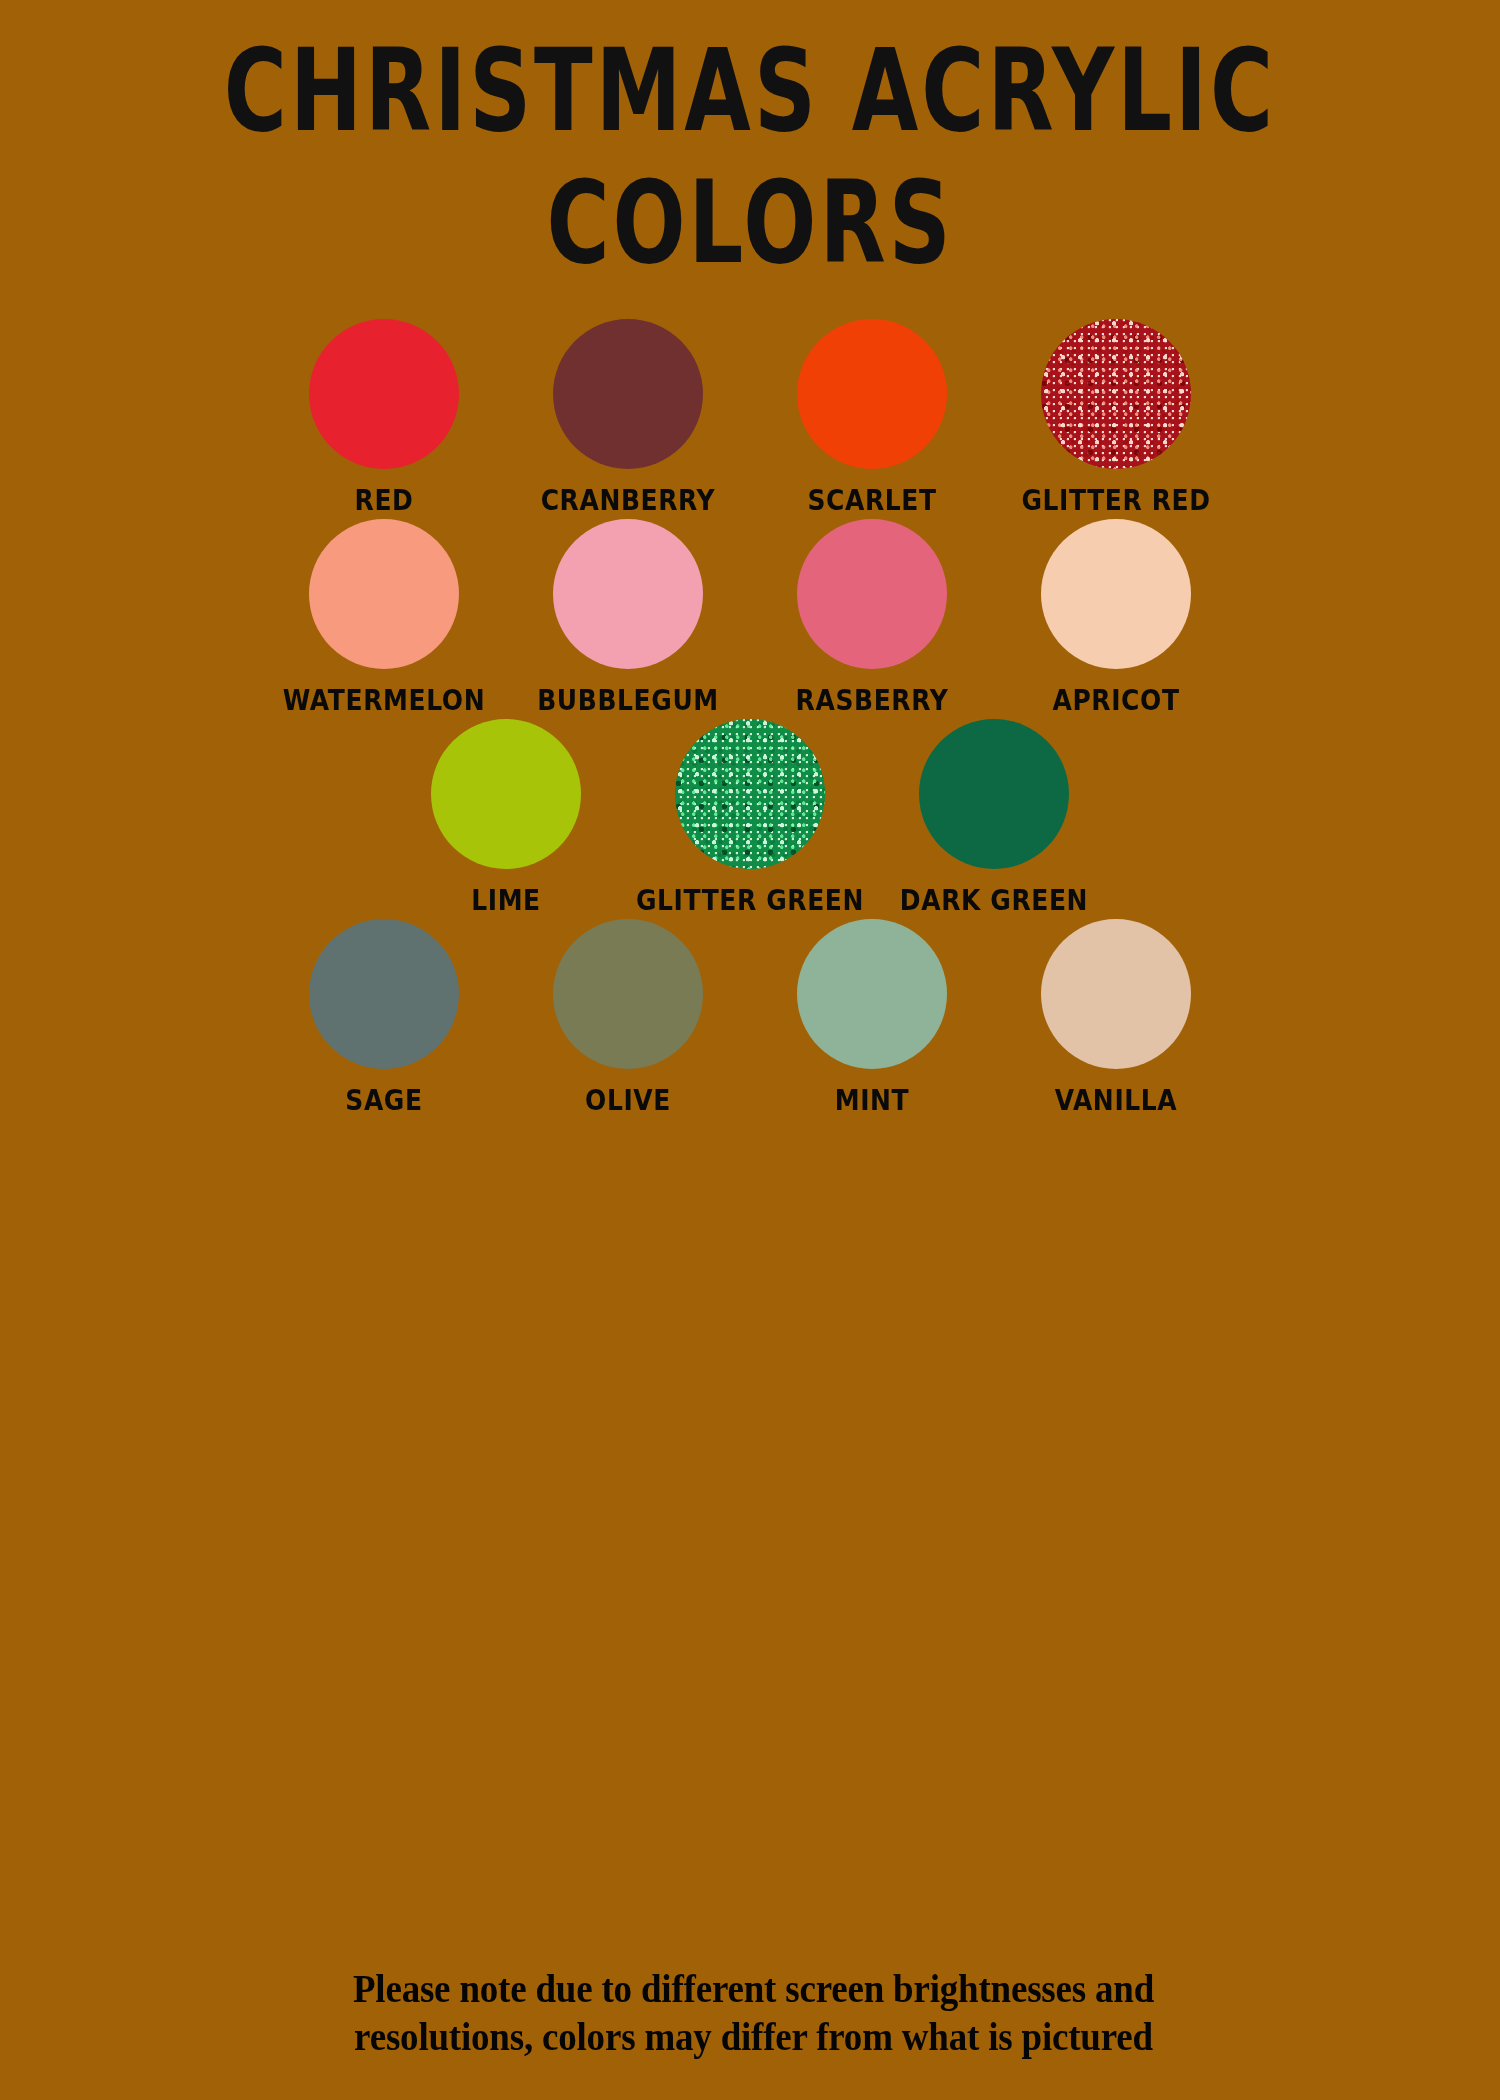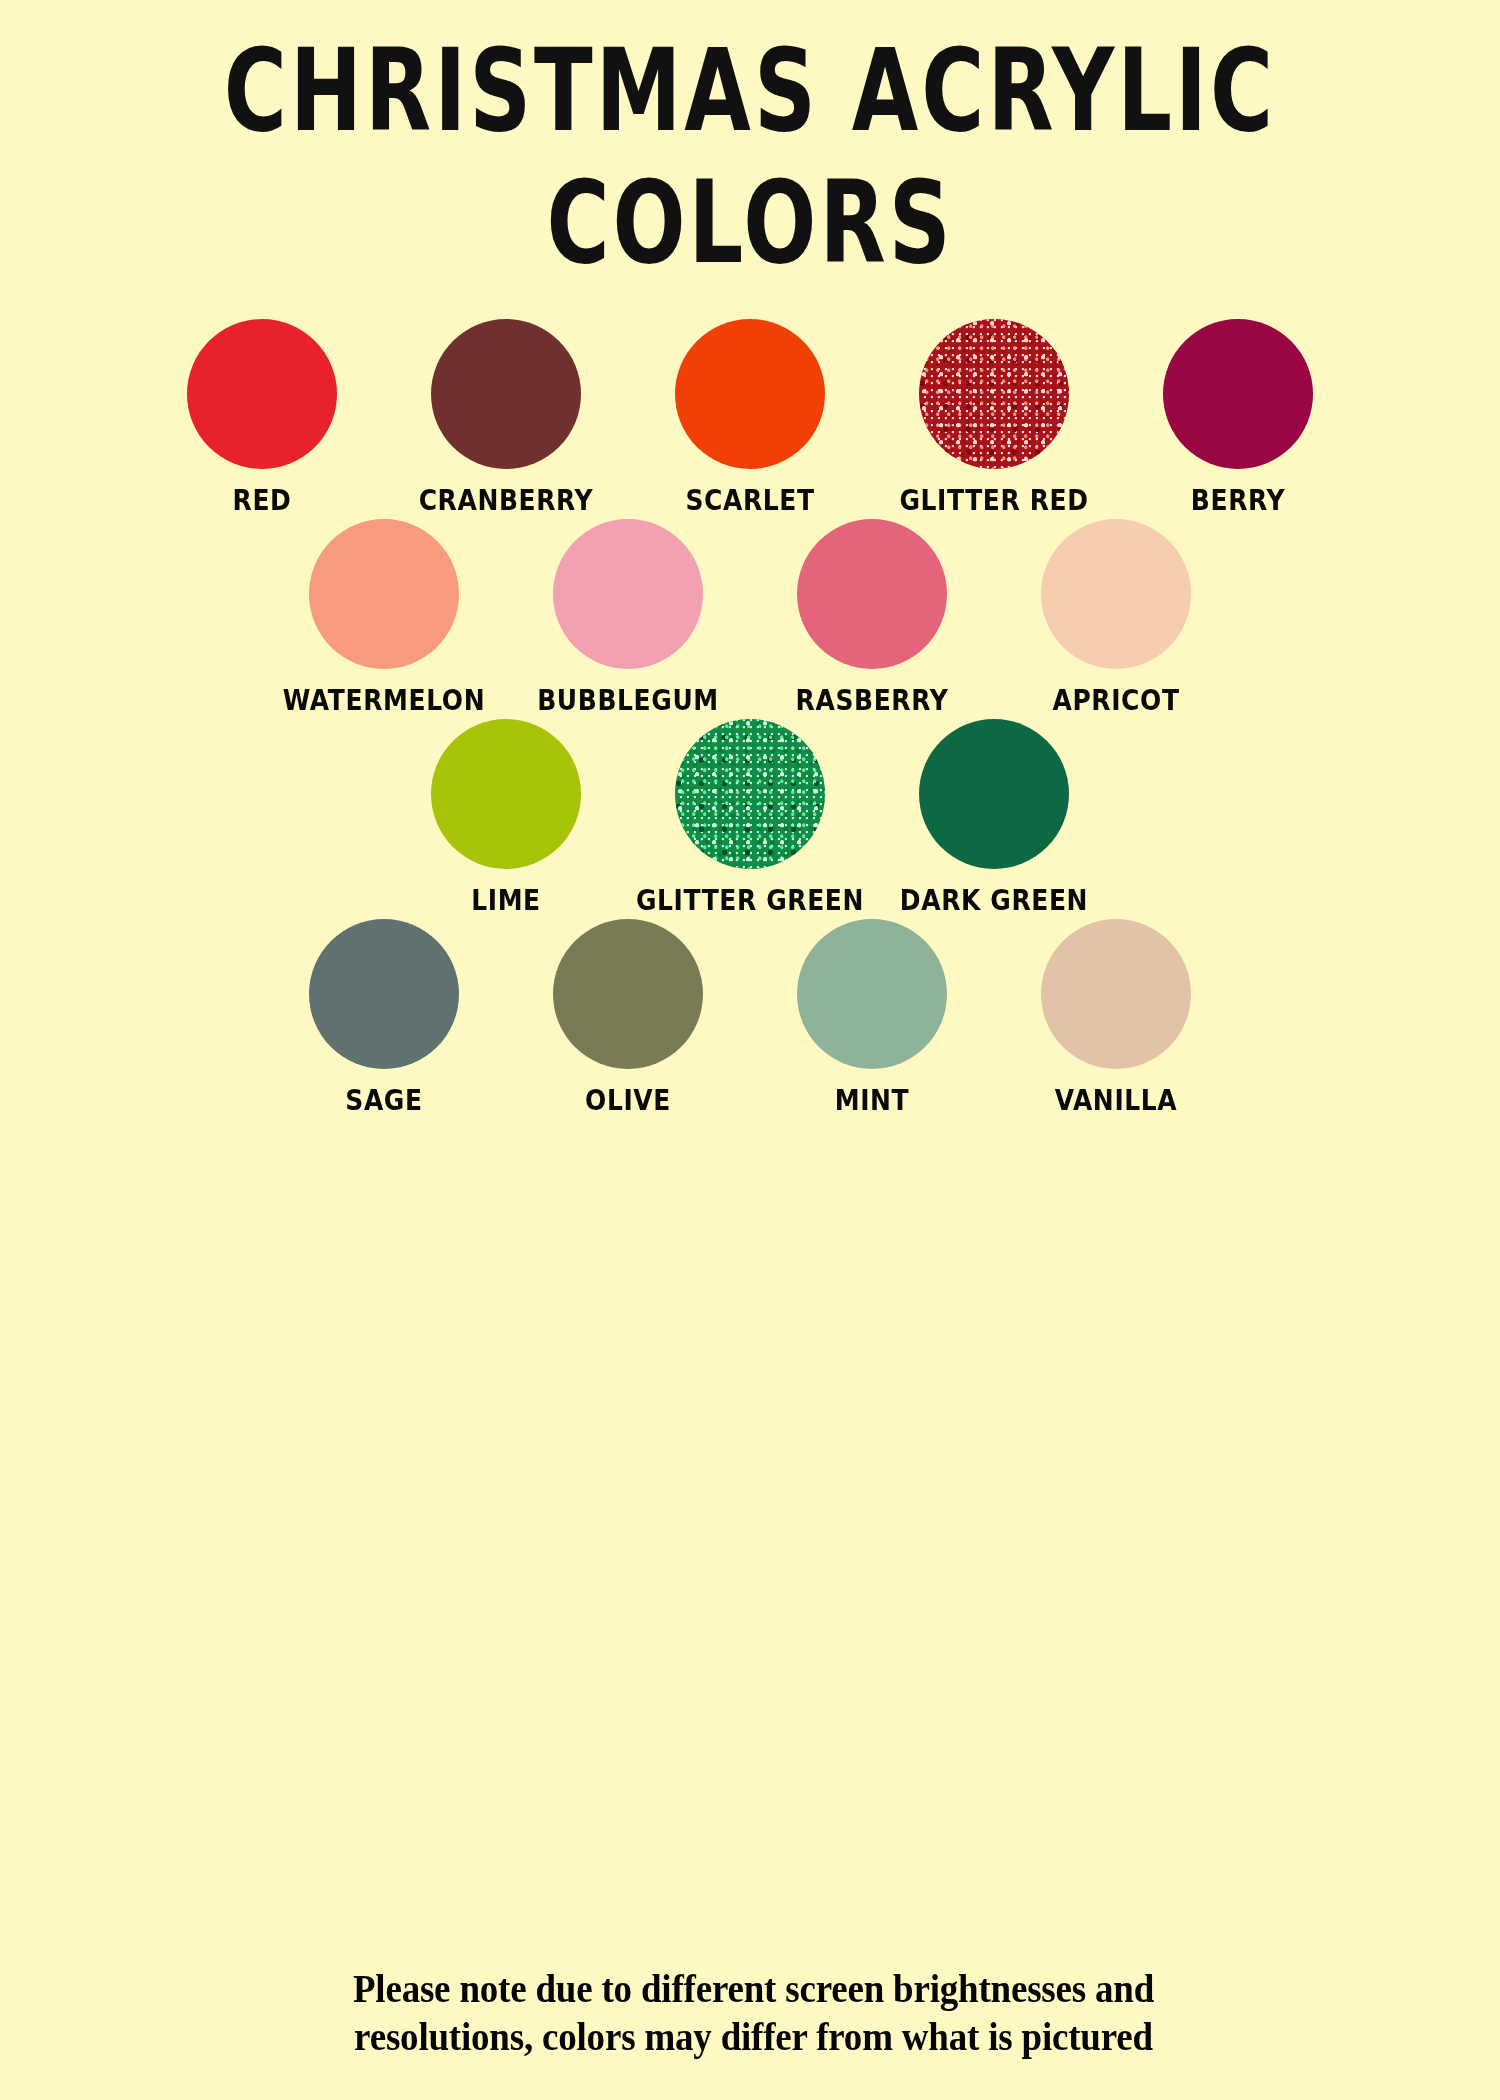--- a/index.html
+++ b/index.html
@@ -5,21 +5,21 @@
   * { box-sizing: border-box; margin: 0; padding: 0; }
   html, body {
     width: 1500px; height: 2100px;
     background: #ffffff;
     font-family: "Liberation Sans", sans-serif;
     overflow: hidden;
   }
   .page {
     position: relative;
     width: 1500px; height: 2100px;
-    background: #fef9c3;
+    background: #a16207;
     display: flex;
     flex-direction: column;
     align-items: center;
   }
 
   
   .title-block {
     margin-top: 34px;
     text-align: center;
     width: 100%;
@@ -154,24 +154,20 @@
           <div class="label">CRANBERRY</div>
         </div>
         <div class="cell">
           <div class="swatch" style="background: rgb(240, 64, 5);"></div>
           <div class="label">SCARLET</div>
         </div>
         <div class="cell">
           <div class="swatch glitter glitter-red" style="background: rgb(168, 19, 27);"></div>
           <div class="label">GLITTER RED</div>
         </div>
-        <div class="cell">
-          <div class="swatch" style="background: rgb(154, 5, 67);"></div>
-          <div class="label">BERRY</div>
-        </div>
       </div>
       <div class="row r2">
         <div class="cell">
           <div class="swatch" style="background: rgb(247, 154, 126);"></div>
           <div class="label">WATERMELON</div>
         </div>
         <div class="cell">
           <div class="swatch" style="background: rgb(243, 160, 176);"></div>
           <div class="label">BUBBLEGUM</div>
         </div>

